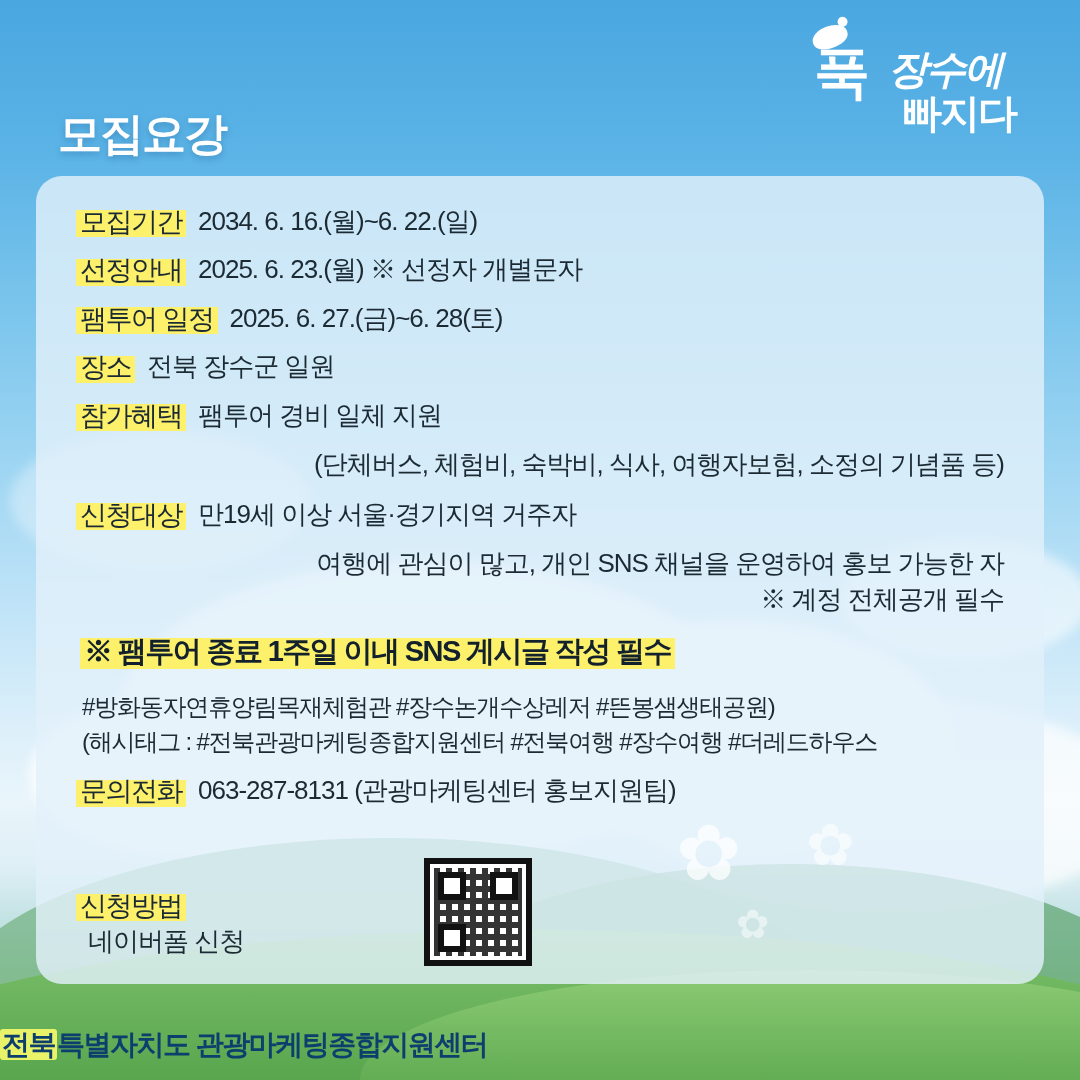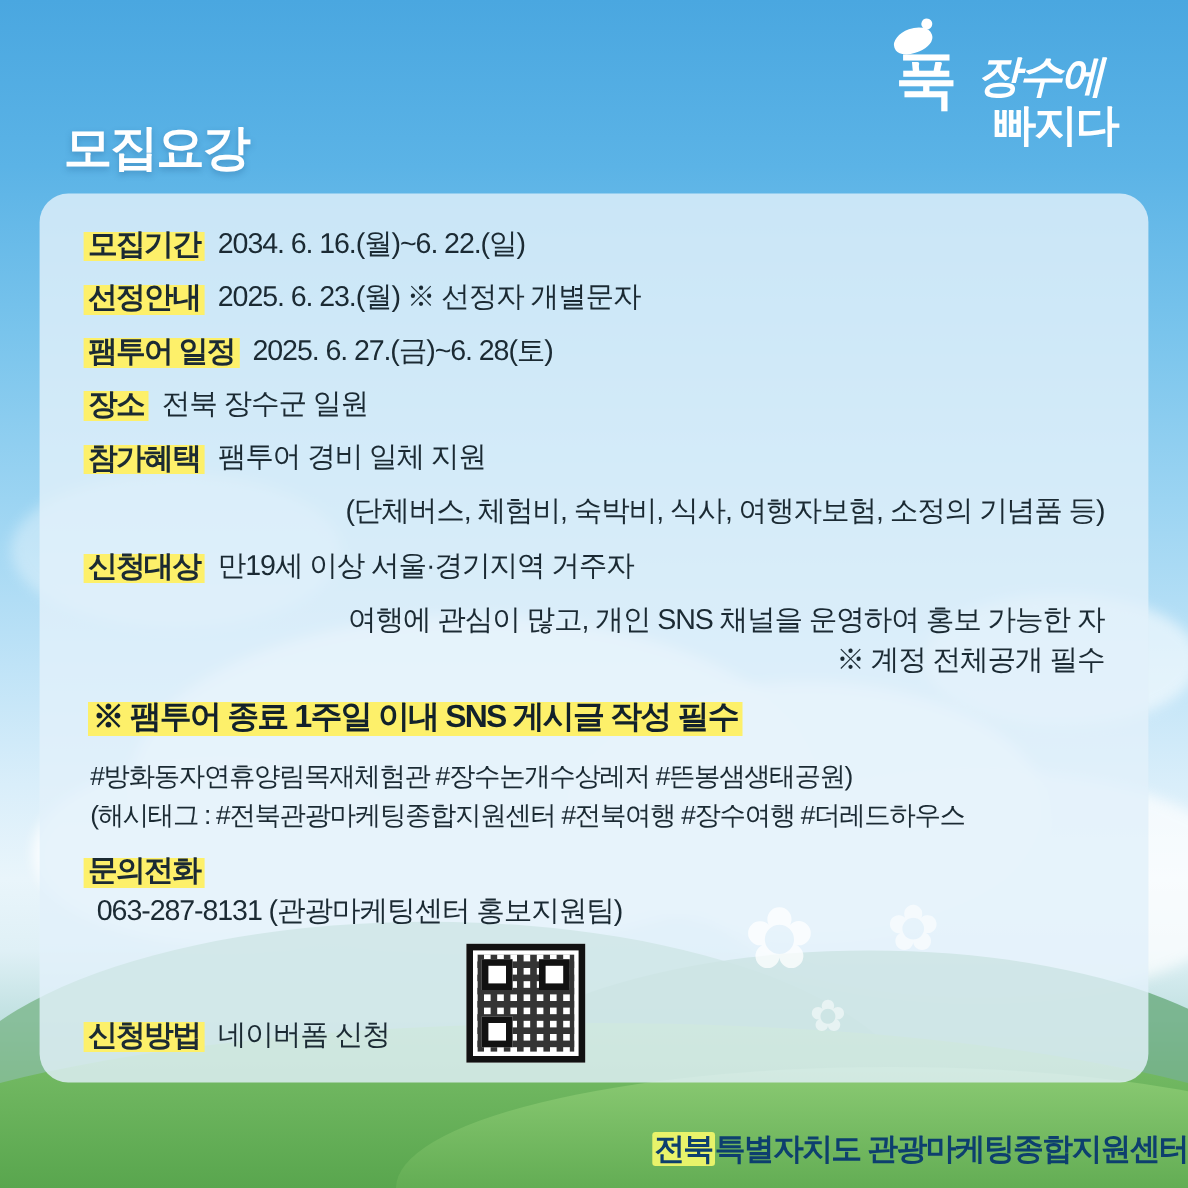--- a/index.html
+++ b/index.html
@@ -107,21 +107,21 @@
     position: absolute;
     left: 36px; top: 176px;
     width: 1008px; height: 808px;
     background: rgba(226,240,250,0.82);
     border-radius: 26px;
     padding: 28px 40px 0 40px;
   }
 
   .row { display: flex; align-items: flex-start; margin-bottom: 12px; }
   .lbl {
-    font-size: 27px; font-weight: 700; color: #1b2a33;
+    font-size: 27px; font-weight: 400; color: #1b2a33;
     letter-spacing: -1.5px;
     background: linear-gradient(transparent 18%, #fdf06a 18%, #fdf06a 92%, transparent 92%);
     padding: 0 4px;
     white-space: nowrap;
     line-height: 1.35;
   }
   .val {
     font-size: 26px; color: #1b2a33; letter-spacing: -1px;
     margin-left: 12px; line-height: 1.35;
     white-space: nowrap;
@@ -140,22 +140,22 @@
     letter-spacing: -1.6px;
     background: linear-gradient(transparent 16%, #fdf06a 16%, #fdf06a 92%, transparent 92%);
     display: inline-block;
     padding: 0 4px;
     margin: 14px 0 18px 4px;
   }
   .hashline {
     font-size: 24px; color: #1b2a33; letter-spacing: -1.2px;
     line-height: 1.45; margin-left: 6px;
   }
-  #tel-row { margin-top: 14px; flex-direction: column; }
-  #apply-row { margin-top: 78px; }
+  #tel-row { margin-top: 14px; }
+  #apply-row { margin-top: 78px; flex-direction: column; }
 
   
   #qr {
     position: absolute;
     left: 388px; bottom: 18px;
     width: 108px; height: 108px;
     background: #ffffff;
     border: 6px solid #111;
     padding: 4px;
   }
@@ -179,21 +179,21 @@
     font-size: 70px;
     line-height: 1;
   }
   .f1 { left: 640px; bottom: 92px; font-size: 78px;}
   .f2 { left: 770px; bottom: 110px; font-size: 58px; opacity:.8;}
   .f3 { left: 700px; bottom: 40px; font-size: 40px; opacity:.7;}
 
   
   #footer {
     position: absolute; left: 0; right: 0; bottom: 16px;
-    text-align: right;
+    text-align: left;
     font-size: 28px; font-weight: 900; letter-spacing: -1.5px;
     color: #0d3f6e;
   }
   #footer .jb { color: #0d3f6e; }
   #footer .mark {
     background: #e8f36a; padding: 0 2px; border-radius: 3px;
   }
 </style>
 </head>
 <body>

